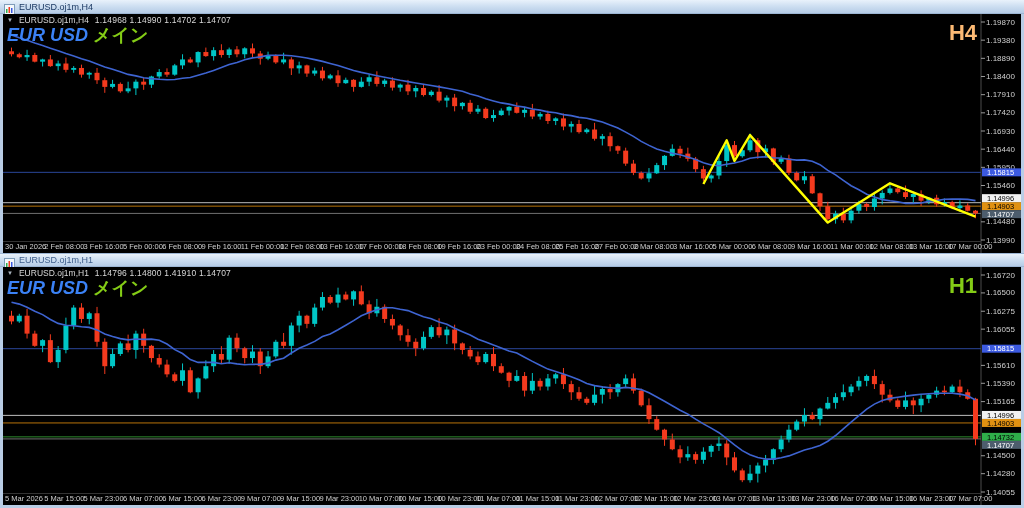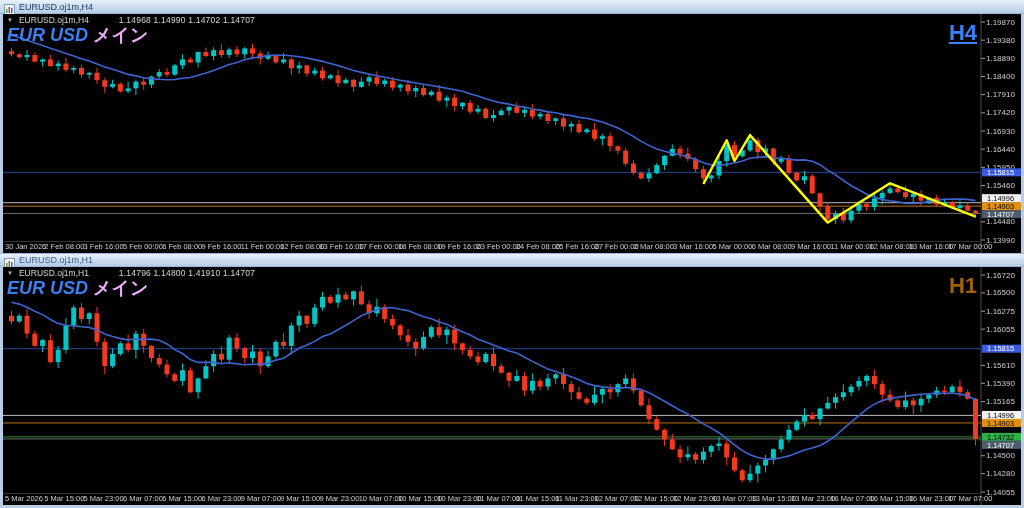--- a/index.html
+++ b/index.html
@@ -13,27 +13,27 @@
   .titlebar-mid{top:253px;border-top:1px solid #9db6d4;}
   .titlebar-mid .wtitle{color:#3d5d8a;}
   .wicon{width:11px;height:11px;display:inline-block;}
   .panel{position:absolute;left:3px;width:1018px;background:#000;overflow:hidden;}
   #panel-0{top:14px;height:239px;}
   #panel-1{top:267px;height:238px;}
   .chart{position:absolute;left:0;top:0;}
   .chart-header{position:absolute;left:4px;top:1px;font-size:8.5px;color:#d8d8d8;
     display:flex;gap:6px;align-items:center;white-space:nowrap;}
   .hdr-caret{font-size:6px;color:#aab4be;cursor:pointer;}
-  .ohlc{color:#d8d8d8;letter-spacing:.2px;margin-left:24px;}
+  .ohlc{color:#d8d8d8;letter-spacing:.2px;}
   .watermark{position:absolute;left:4px;top:9px;font-size:18px;font-weight:bold;white-space:nowrap;}
   .wm-gold{color:#3b82f6;font-style:italic;}
-  .wm-white{color:#f0abfc;}
+  .wm-white{color:#84cc16;}
   .tf{position:absolute;right:44px;top:6px;font-size:22px;font-weight:bold;}
-  .tf-0{color:#3b82f6;text-decoration:underline;}
-  .tf-1{color:#a16207;}
+  .tf-0{color:#fdba74;}
+  .tf-1{color:#84cc16;}
 </style>
 </head>
 <body>
 
 <div class="window">
 
   <div class="titlebar">
     <span class="wicon">
       <svg width="11" height="11">
           <rect x="0.5" y="0.5" width="10" height="10" fill="#f4f8fc" stroke="#7f9db9"></rect>

